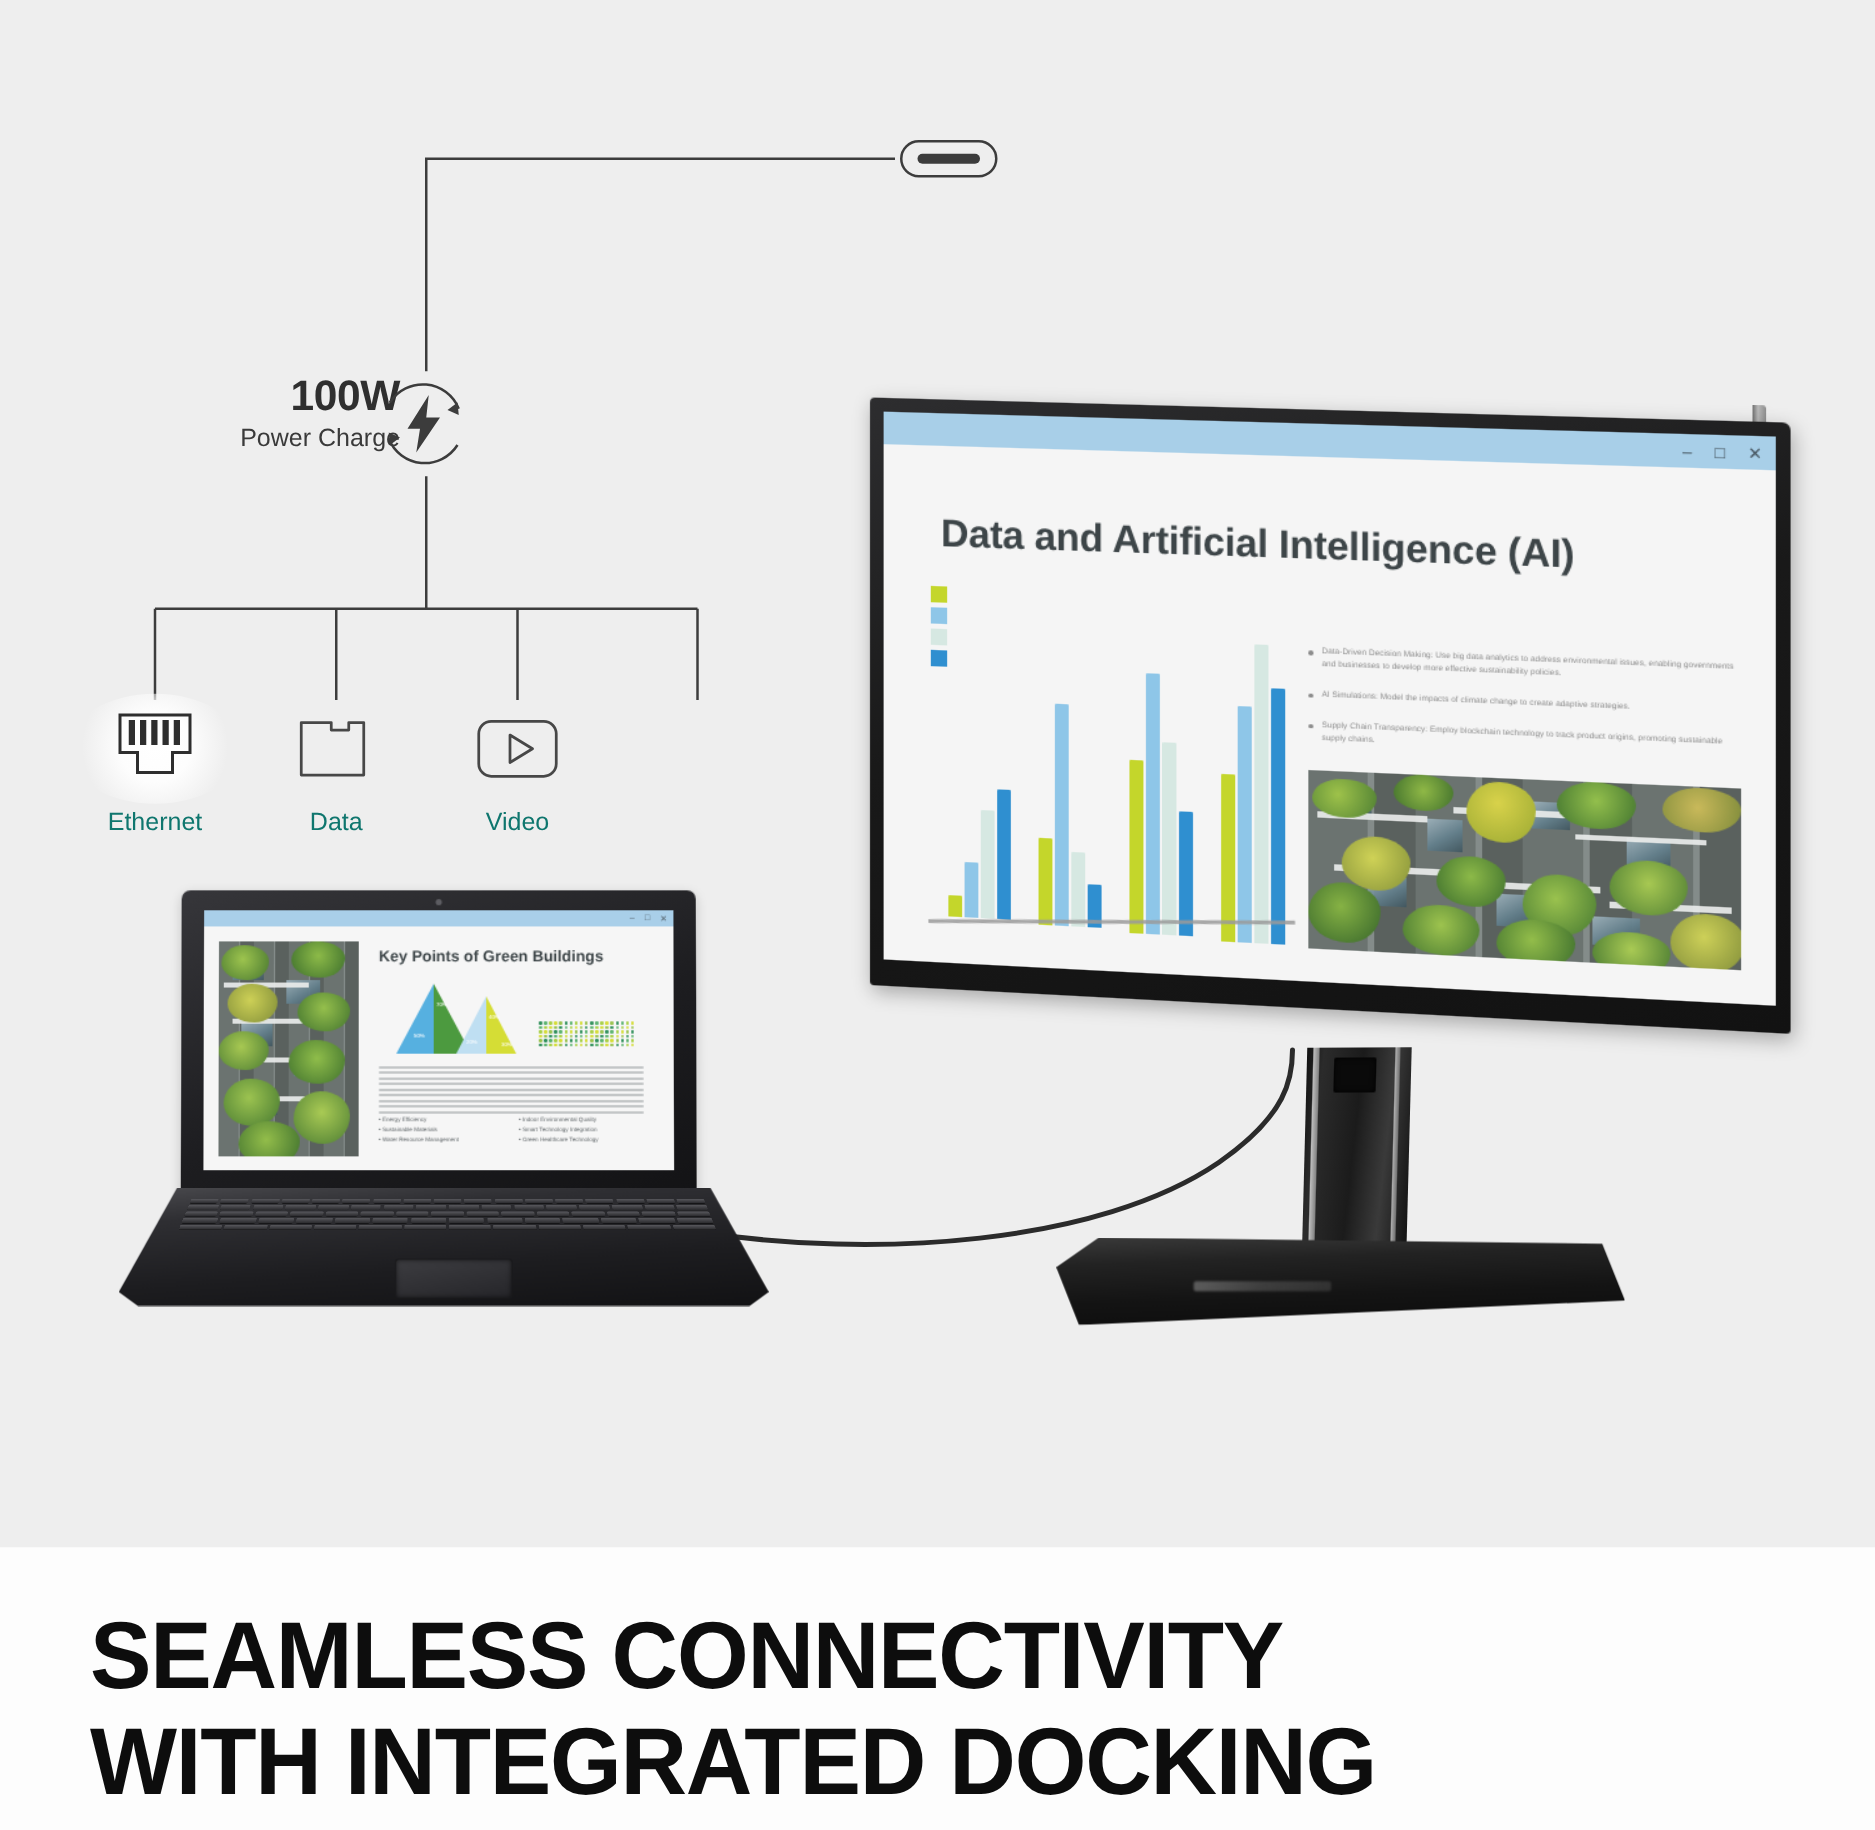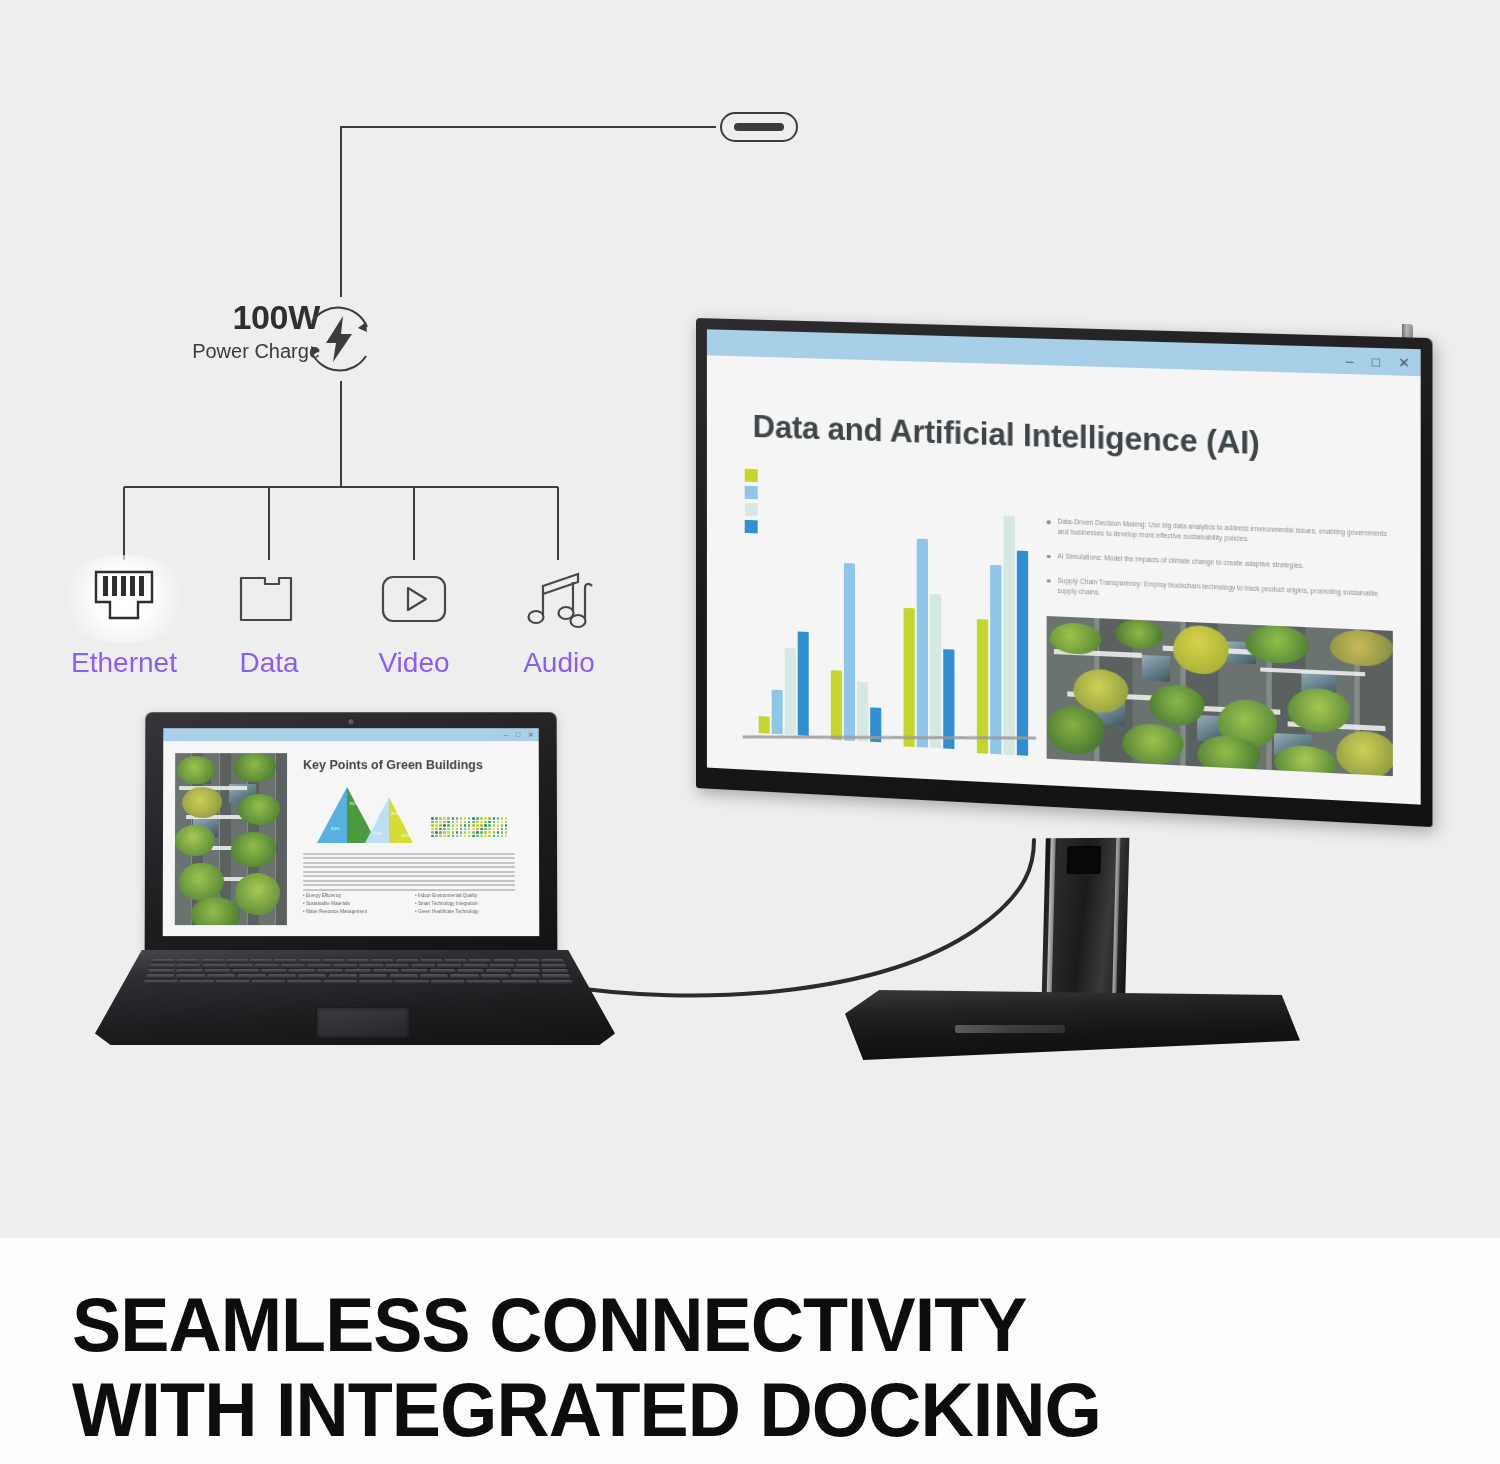--- a/index.html
+++ b/index.html
@@ -43,21 +43,21 @@
   
   .pc-text { position:absolute; left:90px; top:300px; width:230px; text-align:right; }
   .pc-watt { font-size:34px; font-weight:bold; color:#2f2f2f; letter-spacing:-.3px; line-height:1; }
   .pc-sub  { font-size:20px; color:#3a3a3a; margin-top:7px; line-height:1; }
   .pc-icon { position:absolute; left:300px; top:300px; width:78px; height:78px; }
 
   
   .ports { position:absolute; left:60px; top:555px; width:560px; height:135px; }
   .port-col { position:absolute; top:0; width:140px; text-align:center; }
   .port-col .glyph { height:88px; display:flex; align-items:center; justify-content:center; }
-  .port-col .cap { font-size:28px; color:#8b5cf6; margin-top:4px; }
+  .port-col .cap { font-size:20px; color:#0f766e; margin-top:4px; }
   .port-col.glow .glyph {
     border-radius:50%;
     background:radial-gradient(circle at 50% 48%, #ffffff 0%, #fdfdfd 34%, rgba(255,255,255,0) 70%);
   }
 
   
   .monitor { position:absolute; left:696px; top:318px; width:726px; height:540px; }
   .mon-bezel {
     position:absolute; left:0; top:0; width:714px; height:470px;
     background:linear-gradient(165deg,#2d2d2f 0%,#191919 45%,#121212 100%);
@@ -289,35 +289,20 @@
 
     <div class="port-col" style="left:139px">
       <div class="glyph">
         <svg width="68" height="58" viewBox="0 0 68 58">
           <path d="M6 8 H30 V14 H44 V8 H56 V50 H6 Z" fill="none" stroke="#474747" stroke-width="2.2" stroke-linejoin="round"></path>
         </svg>
       </div>
       <div class="cap">Data</div>
     </div>
 
-    <div class="port-col" style="left:429px">
-      <div class="glyph">
-        <svg width="76" height="62" viewBox="0 0 76 62">
-          <g fill="none" stroke="#474747" stroke-width="2.2">
-            <path d="M22 48 V18 L57 6 V14 L22 26"></path>
-            <ellipse cx="15" cy="49" rx="7.5" ry="6"></ellipse>
-            <path d="M52 44 V14"></path>
-            <ellipse cx="45" cy="45" rx="7.5" ry="6"></ellipse>
-            <path d="M64 52 V20 C64 16 68 14 71 18"></path>
-            <ellipse cx="57" cy="53" rx="7.5" ry="6"></ellipse>
-          </g>
-        </svg>
-      </div>
-      <div class="cap">Audio</div>
-    </div>
   </div>
 
   <svg class="svg-lines" viewBox="0 0 1500 1238">
     <path d="M556 985 C700 1008 880 995 975 930 C1030 892 1034 862 1034 840" fill="none" stroke="#2b2b2b" stroke-width="4" stroke-linecap="round"></path>
   </svg>
 
   <div class="monitor">
     <div class="mon-edge"></div>
     <div class="mon-bezel">
       <div class="mon-screen">

